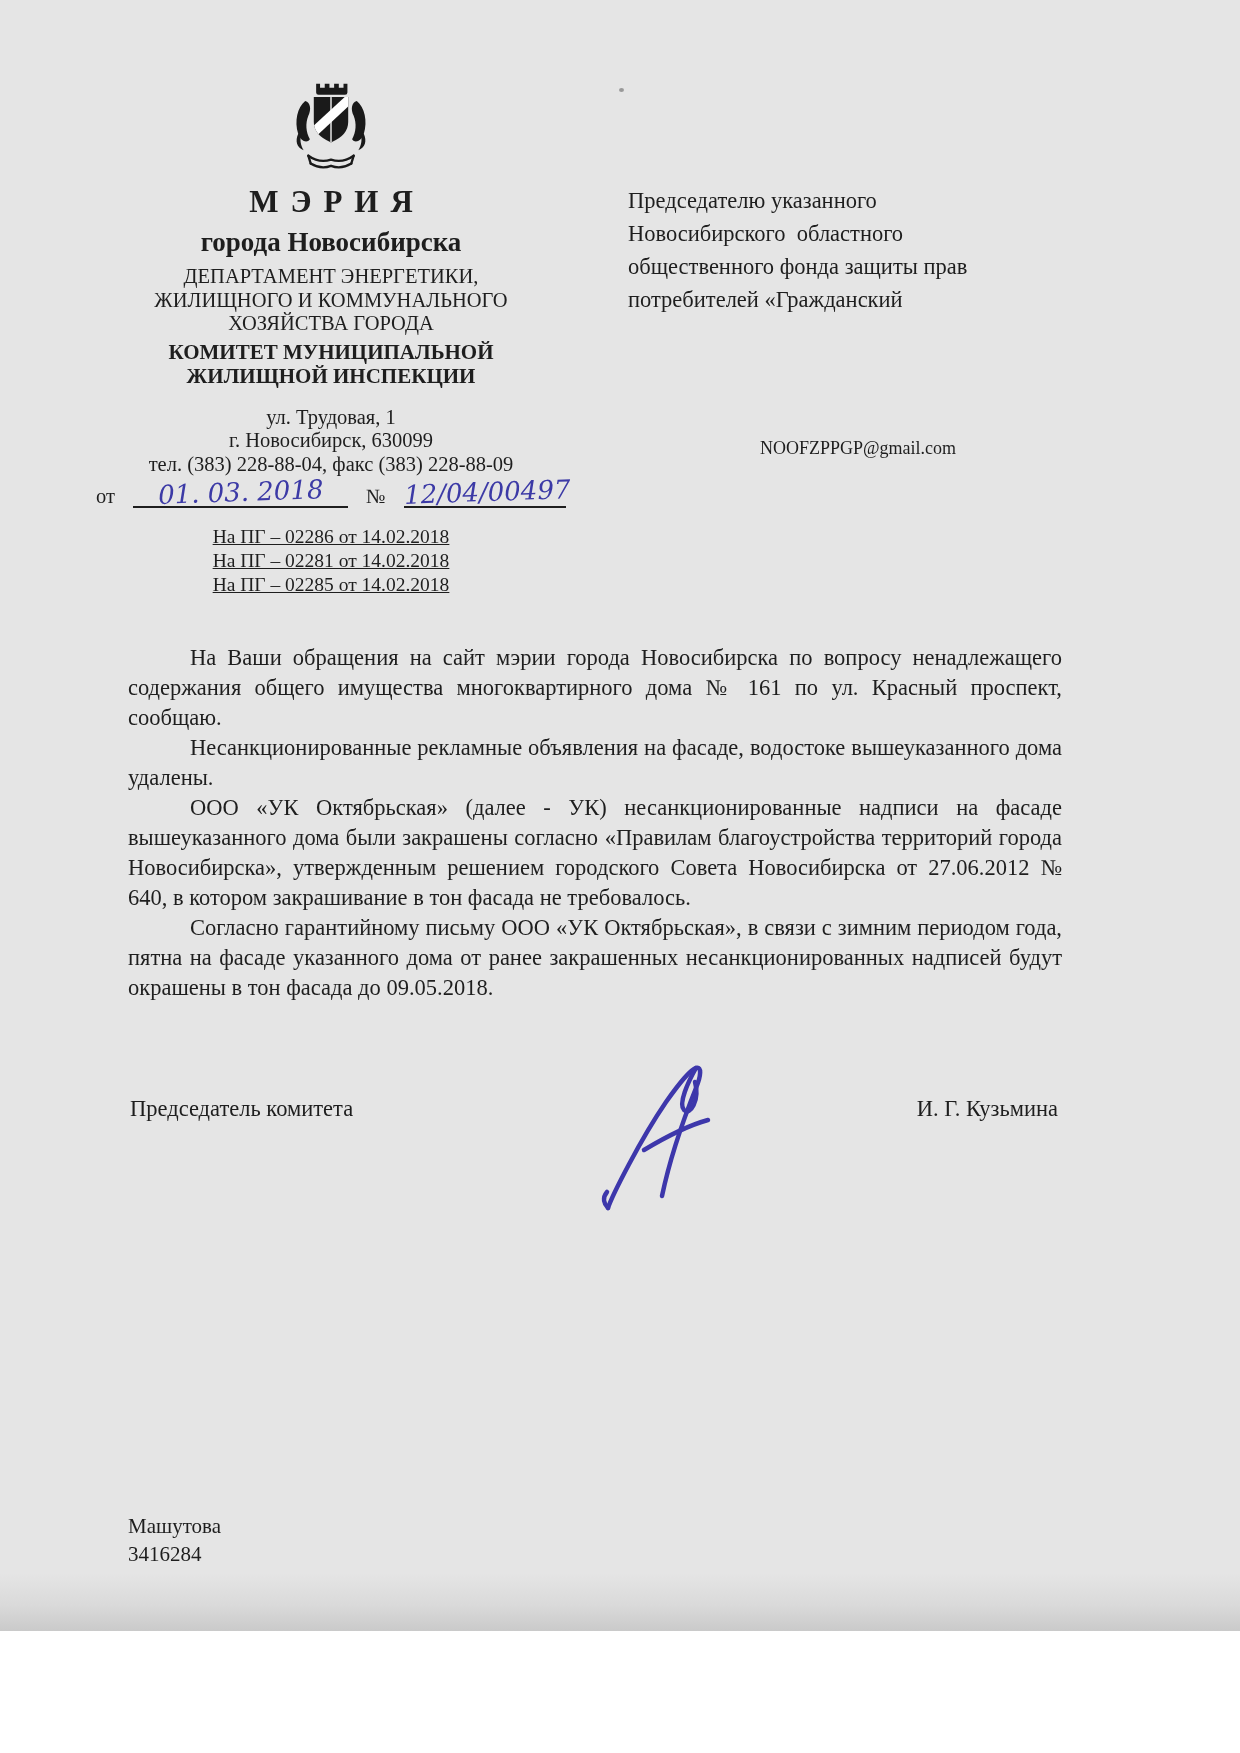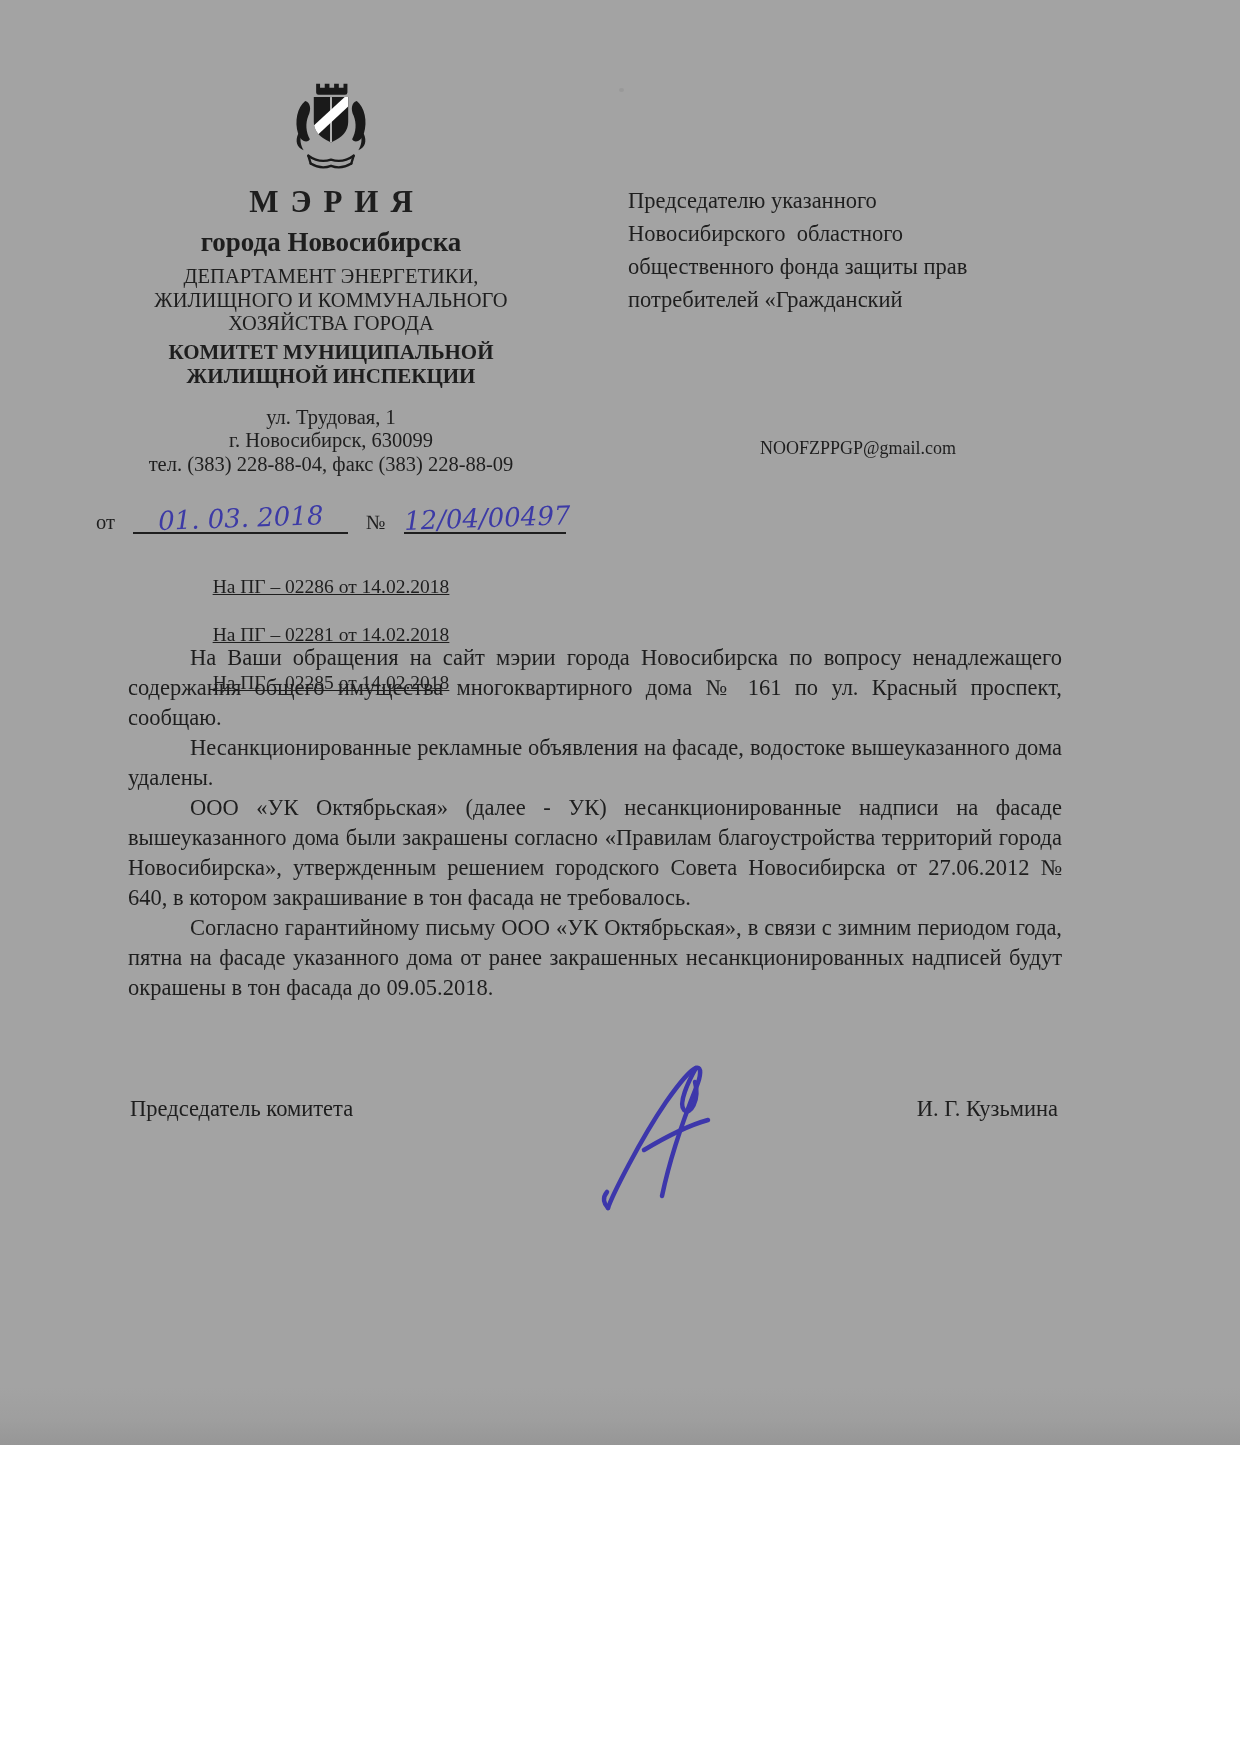--- a/index.html
+++ b/index.html
@@ -1,54 +1,54 @@
 <!DOCTYPE html>
 <html><head>
 <meta charset="utf-8">
 <style>
   html, body {
     margin: 0; padding: 0; background: #ffffff;
   }
   .page {
     position: relative;
-    width: 1240px; height: 1445px;
-    background: #a3a3a3;
+    width: 1240px; height: 1631px;
+    background: #e5e5e5;
     font-family: "Liberation Serif", serif;
     color: #1e1e1e;
     overflow: hidden;
   }
   
   .org {
     position: absolute; left: 96px; top: 78px; width: 470px;
     text-align: center;
   }
   .crest { display: block; margin: 0 auto 10px auto; }
   .org-title {
     font-size: 31px; font-weight: bold;
     letter-spacing: 12px; padding-left: 12px;
     margin-top: 6px;
   }
   .org-sub { font-size: 27px; font-weight: bold; margin-top: 7px; }
   .org-dep { font-size: 20.5px; line-height: 23.5px; margin-top: 7px; }
   .org-com { font-size: 21px; font-weight: bold; line-height: 24.5px; margin-top: 4px; }
   .org-addr { font-size: 20.5px; line-height: 23.5px; margin-top: 17px; }
   .date-row {
-    margin-top: 26px; font-size: 20.5px;
+    margin-top: 0; font-size: 20.5px;
     display: flex; align-items: flex-end; justify-content: center; gap: 18px;
   }
   .uline { border-bottom: 2px solid #1e1e1e; display: inline-block; }
   .uline.date-slot { min-width: 215px; }
   .uline.num-slot  { min-width: 150px; }
   .hw {
     font-family: "DejaVu Serif", serif; font-style: italic;
     color: #3c3aa6; font-size: 26px; white-space: nowrap;
     display: inline-block; transform: rotate(-2deg) translateY(1px);
   }
   .refs { margin-top: 17px; font-size: 19.5px; line-height: 24px; display: inline-block; text-align: left; }
-  .refs div { text-decoration: underline; margin-top: 24px; }
+  .refs div { text-decoration: underline; }
   
   .addr-block {
     position: absolute; left: 628px; top: 184px; width: 460px;
     font-size: 22.5px; line-height: 33px;
   }
   .addr-block .ln { white-space: pre-wrap; }
   .addr-name  { margin-top: 24px; font-size: 22.5px; }
   .addr-email { margin-top: 116px; font-size: 18px; text-align: center; }
   
   .body-text {

